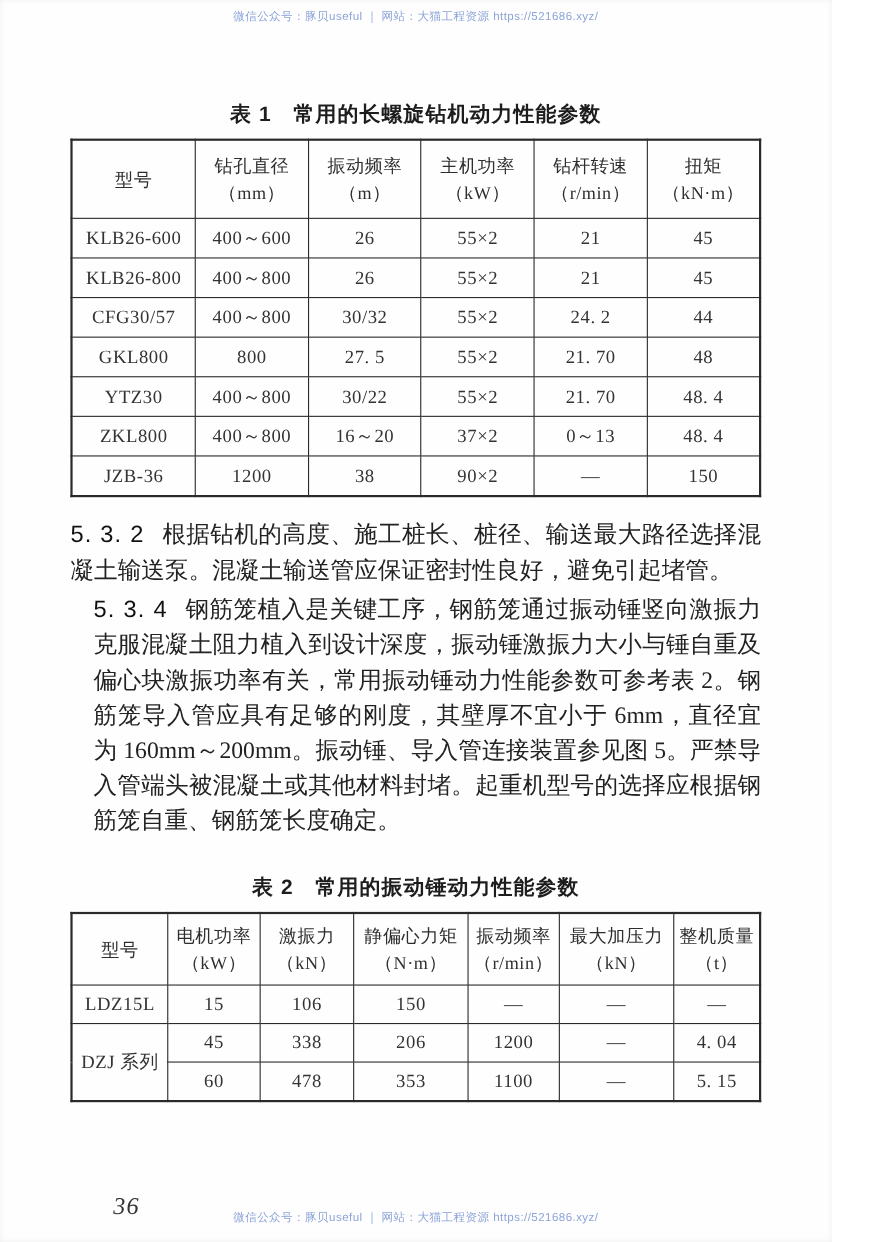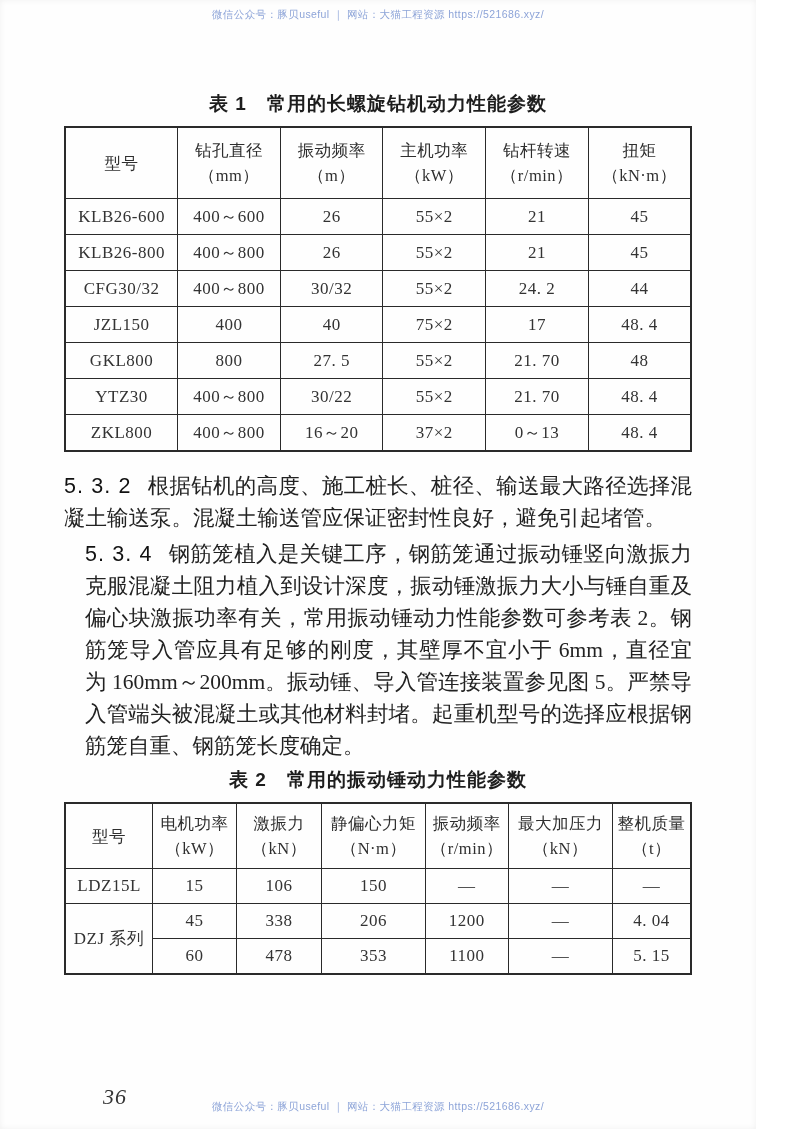--- a/index.html
+++ b/index.html
@@ -62,21 +62,21 @@
   }
   .para .sec-num{
     font-family:"Liberation Sans","DejaVu Sans",sans-serif;
     font-weight:normal;
     letter-spacing:1px;
     margin-right:16px;
     color:#111;
   }
   .p1{margin-top:18px;}
   .p2{margin-top:4px;margin-left:21px;}
-  .tt2{margin-top:5px;}
+  .tt2{margin-top:32px;}
   .page-number{
     position:absolute;left:103px;top:1084px;
     font-style:italic;
     font-size:22px;color:#333;
     letter-spacing:1px;
   }
 </style>
 </head>
 <body>
 
@@ -133,34 +133,26 @@
         </tr>
         <tr>
           <td>KLB26-800</td>
           <td>400～800</td>
           <td>26</td>
           <td>55×2</td>
           <td>21</td>
           <td>45</td>
         </tr>
         <tr>
-          <td>CFG30/32</td>
+          <td>CFG30/57</td>
           <td>400～800</td>
           <td>30/32</td>
           <td>55×2</td>
           <td>24. 2</td>
           <td>44</td>
-        </tr>
-        <tr>
-          <td>JZL150</td>
-          <td>400</td>
-          <td>40</td>
-          <td>75×2</td>
-          <td>17</td>
-          <td>48. 4</td>
         </tr>
         <tr>
           <td>GKL800</td>
           <td>800</td>
           <td>27. 5</td>
           <td>55×2</td>
           <td>21. 70</td>
           <td>48</td>
         </tr>
         <tr>
@@ -171,20 +163,28 @@
           <td>21. 70</td>
           <td>48. 4</td>
         </tr>
         <tr>
           <td>ZKL800</td>
           <td>400～800</td>
           <td>16～20</td>
           <td>37×2</td>
           <td>0～13</td>
           <td>48. 4</td>
+        </tr>
+        <tr>
+          <td>JZB-36</td>
+          <td>1200</td>
+          <td>38</td>
+          <td>90×2</td>
+          <td>—</td>
+          <td>150</td>
         </tr>
       </tbody>
     </table>
 
     <p class="para p1"><span class="sec-num">5. 3. 2</span><span>根据钻机的高度、施工桩长、桩径、输送最大路径选择混凝土输送泵。混凝土输送管应保证密封性良好，避免引起堵管。</span></p>
 
     <p class="para p2"><span class="sec-num">5. 3. 4</span><span>钢筋笼植入是关键工序，钢筋笼通过振动锤竖向激振力克服混凝土阻力植入到设计深度，振动锤激振力大小与锤自重及偏心块激振功率有关，常用振动锤动力性能参数可参考表 2。钢筋笼导入管应具有足够的刚度，其壁厚不宜小于 6mm，直径宜为 160mm～200mm。振动锤、导入管连接装置参见图 5。严禁导入管端头被混凝土或其他材料封堵。起重机型号的选择应根据钢筋笼自重、钢筋笼长度确定。</span></p>
 
     <div class="table-title tt2">表 2　常用的振动锤动力性能参数</div>
 

